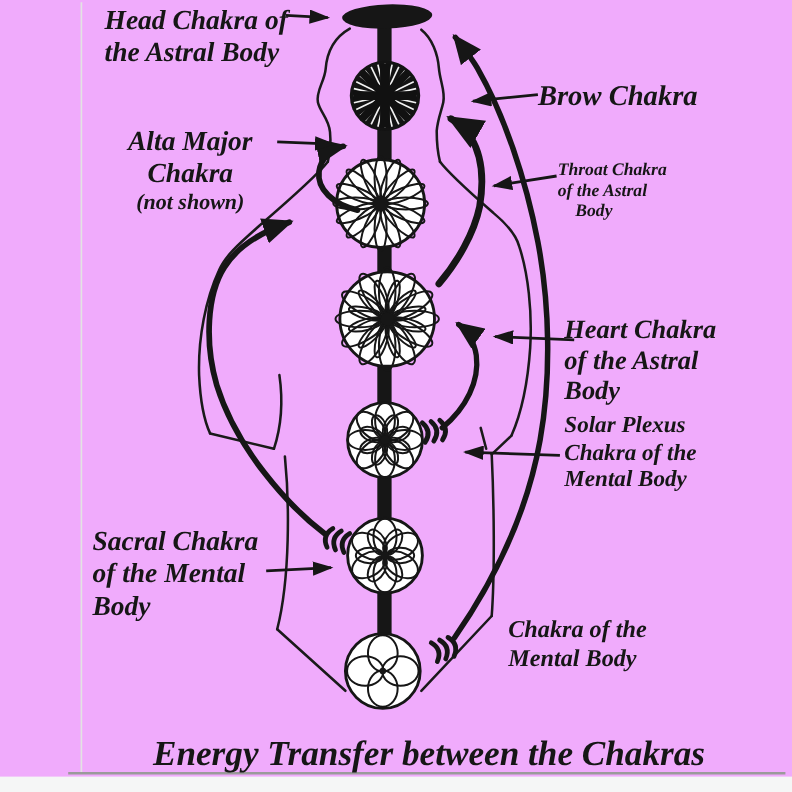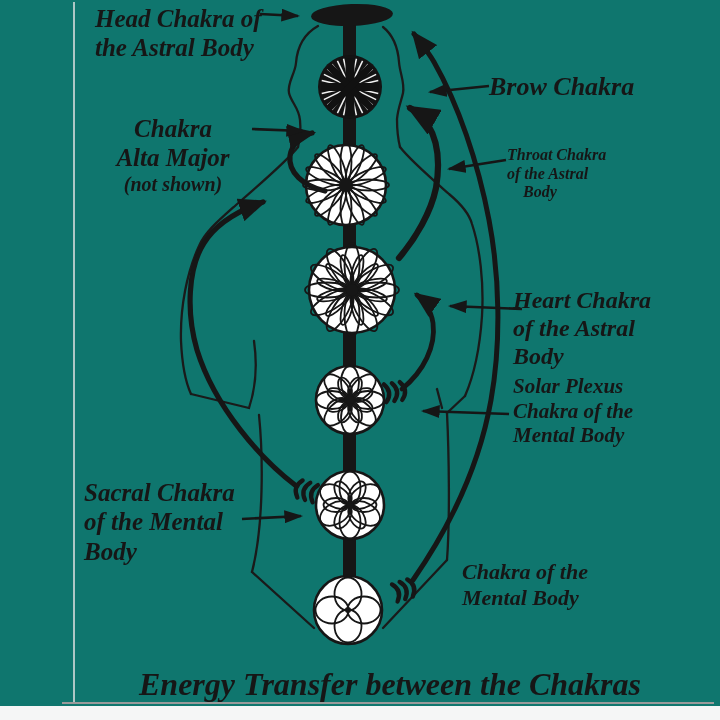--- a/index.html
+++ b/index.html
@@ -1,16 +1,16 @@
 <!DOCTYPE html>
 <html><head>
 <meta charset="utf-8">
 <style>
   html,body{margin:0;padding:0;background:#ffffff;}
-  #stage{position:relative;width:720px;height:720px;background:#0f766e;overflow:hidden;
+  #stage{position:relative;width:720px;height:720px;background:#f0abfc;overflow:hidden;
          font-family:"Liberation Serif",serif;}
   #figure-svg{position:absolute;left:0;top:0;}
   .lbl{position:absolute;font-weight:700;font-style:italic;color:#161616;line-height:1.17;white-space:nowrap;}
   .ln{display:block;}
   .center{text-align:center;}
   .ind{padding-left:16px;}
   .note{font-size:20px;}
   #title-bar{position:absolute;left:60px;top:666px;width:660px;text-align:center;
              font-weight:700;font-style:italic;font-size:32px;color:#161616;}
   
@@ -245,22 +245,22 @@
   <div class="lbl" style="left:95px;top:4px;font-size:25px">
     <span class="ln">Head Chakra of</span>
     <span class="ln">the Astral Body</span>
   </div>
 
   <div class="lbl" style="left:489px;top:72px;font-size:26px">
     <span class="ln">Brow Chakra</span>
   </div>
 
   <div class="lbl center" style="left:98px;top:114px;width:150px;font-size:25px">
+    <span class="ln">Alta Major</span>
     <span class="ln">Chakra</span>
-    <span class="ln">Alta Major</span>
     <span class="ln note">(not shown)</span>
   </div>
 
   <div class="lbl" style="left:507px;top:146px;font-size:16px">
     <span class="ln">Throat Chakra</span>
     <span class="ln">of the Astral</span>
     <span class="ln ind">Body</span>
   </div>
 
   <div class="lbl" style="left:513px;top:286px;font-size:24px">

